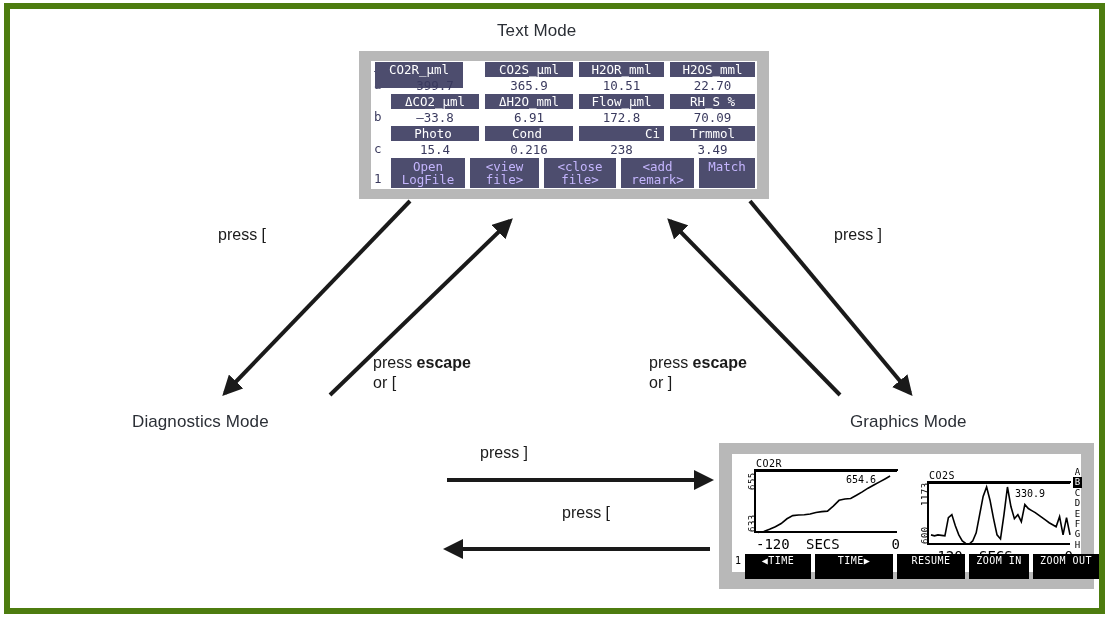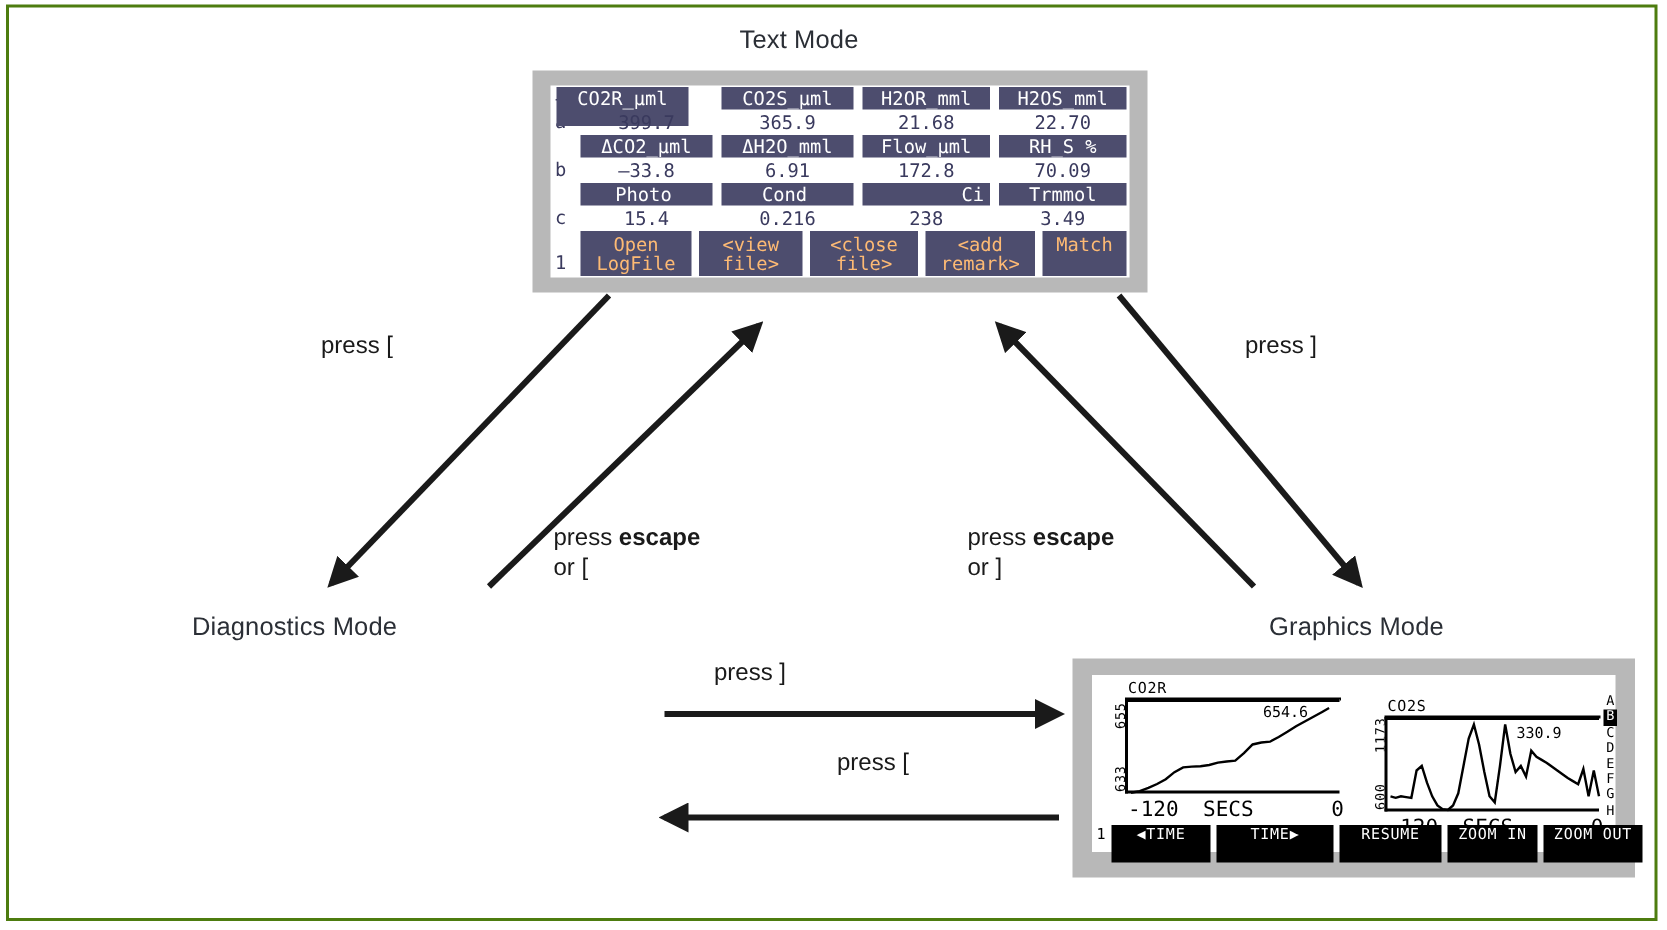--- a/index.html
+++ b/index.html
@@ -3,21 +3,21 @@
 <meta charset="utf-8">
 <style>
   html,body{margin:0;padding:0;background:#fff;}
   body{
     width:1111px;height:620px;position:relative;overflow:hidden;
     font-family:"Liberation Sans", sans-serif;
     color:#1a1a1a;
   }
   #frame{
     position:absolute;left:4px;top:3px;width:1101px;height:611px;
-    border:2px solid #4d7c0f;box-sizing:border-box;background:#fff;
+    border:6px solid #4d7c0f;box-sizing:border-box;background:#fff;
   }
 
   
   .mode-title{
     position:absolute;font-size:17px;color:#2b2f36;white-space:nowrap;
     letter-spacing:0.1px;
   }
   #title-text{left:487px;top:12px;}
   #title-diag{left:122px;top:403px;}
   #title-graph{left:840px;top:403px;}
@@ -50,21 +50,21 @@
     box-sizing:border-box;padding-top:1px;
     white-space:nowrap;overflow:hidden;
   }
   .tm-cell.right{text-align:right;padding-right:4px;}
   .tm-val{
     position:absolute;color:#3a3a5e;text-align:center;
     font-family:"DejaVu Sans Mono", monospace;font-size:12.5px;
     white-space:nowrap;
   }
   .tm-btn{
-    position:absolute;background:#4d4d6e;color:#fdba74;
+    position:absolute;background:#4d4d6e;color:#c4b5fd;
     font-family:"DejaVu Sans Mono", monospace;font-size:12.5px;
     line-height:13px;text-align:center;box-sizing:border-box;
     padding-top:2px;white-space:pre-line;
   }
   .tm-arrow{
     position:absolute;left:3px;top:2px;color:#3a3a5e;font-size:13px;
     font-family:"DejaVu Sans Mono", monospace;
   }
 
   
@@ -154,21 +154,21 @@
 
         <div class="tm-arrow">→</div>
 
         <div class="tm-rowlabel" style="top:16px;">a</div>
         <div class="tm-cell" style="left:4px;top:1px;width:88px;height:26px;text-align:center;">CO2R_µml</div>
         <div class="tm-cell" style="left:114px;top:1px;width:88px;height:15px;">CO2S_µml</div>
         <div class="tm-cell" style="left:208px;top:1px;width:85px;height:15px;">H2OR_mml</div>
         <div class="tm-cell" style="left:299px;top:1px;width:85px;height:15px;">H2OS_mml</div>
         <div class="tm-val" style="left:20px;top:17px;width:88px;">399.7</div>
         <div class="tm-val" style="left:114px;top:17px;width:88px;">365.9</div>
-        <div class="tm-val" style="left:208px;top:17px;width:85px;">21.68</div>
+        <div class="tm-val" style="left:208px;top:17px;width:85px;">10.51</div>
         <div class="tm-val" style="left:299px;top:17px;width:85px;">22.70</div>
 
         <div class="tm-rowlabel" style="top:48px;">b</div>
         <div class="tm-cell" style="left:20px;top:33px;width:88px;height:15px;">ΔCO2_µml</div>
         <div class="tm-cell" style="left:114px;top:33px;width:88px;height:15px;">ΔH2O_mml</div>
         <div class="tm-cell" style="left:208px;top:33px;width:85px;height:15px;">Flow_µml</div>
         <div class="tm-cell" style="left:299px;top:33px;width:85px;height:15px;">RH_S %</div>
         <div class="tm-val" style="left:20px;top:49px;width:88px;">–33.8</div>
         <div class="tm-val" style="left:114px;top:49px;width:88px;">6.91</div>
         <div class="tm-val" style="left:208px;top:49px;width:85px;">172.8</div>

